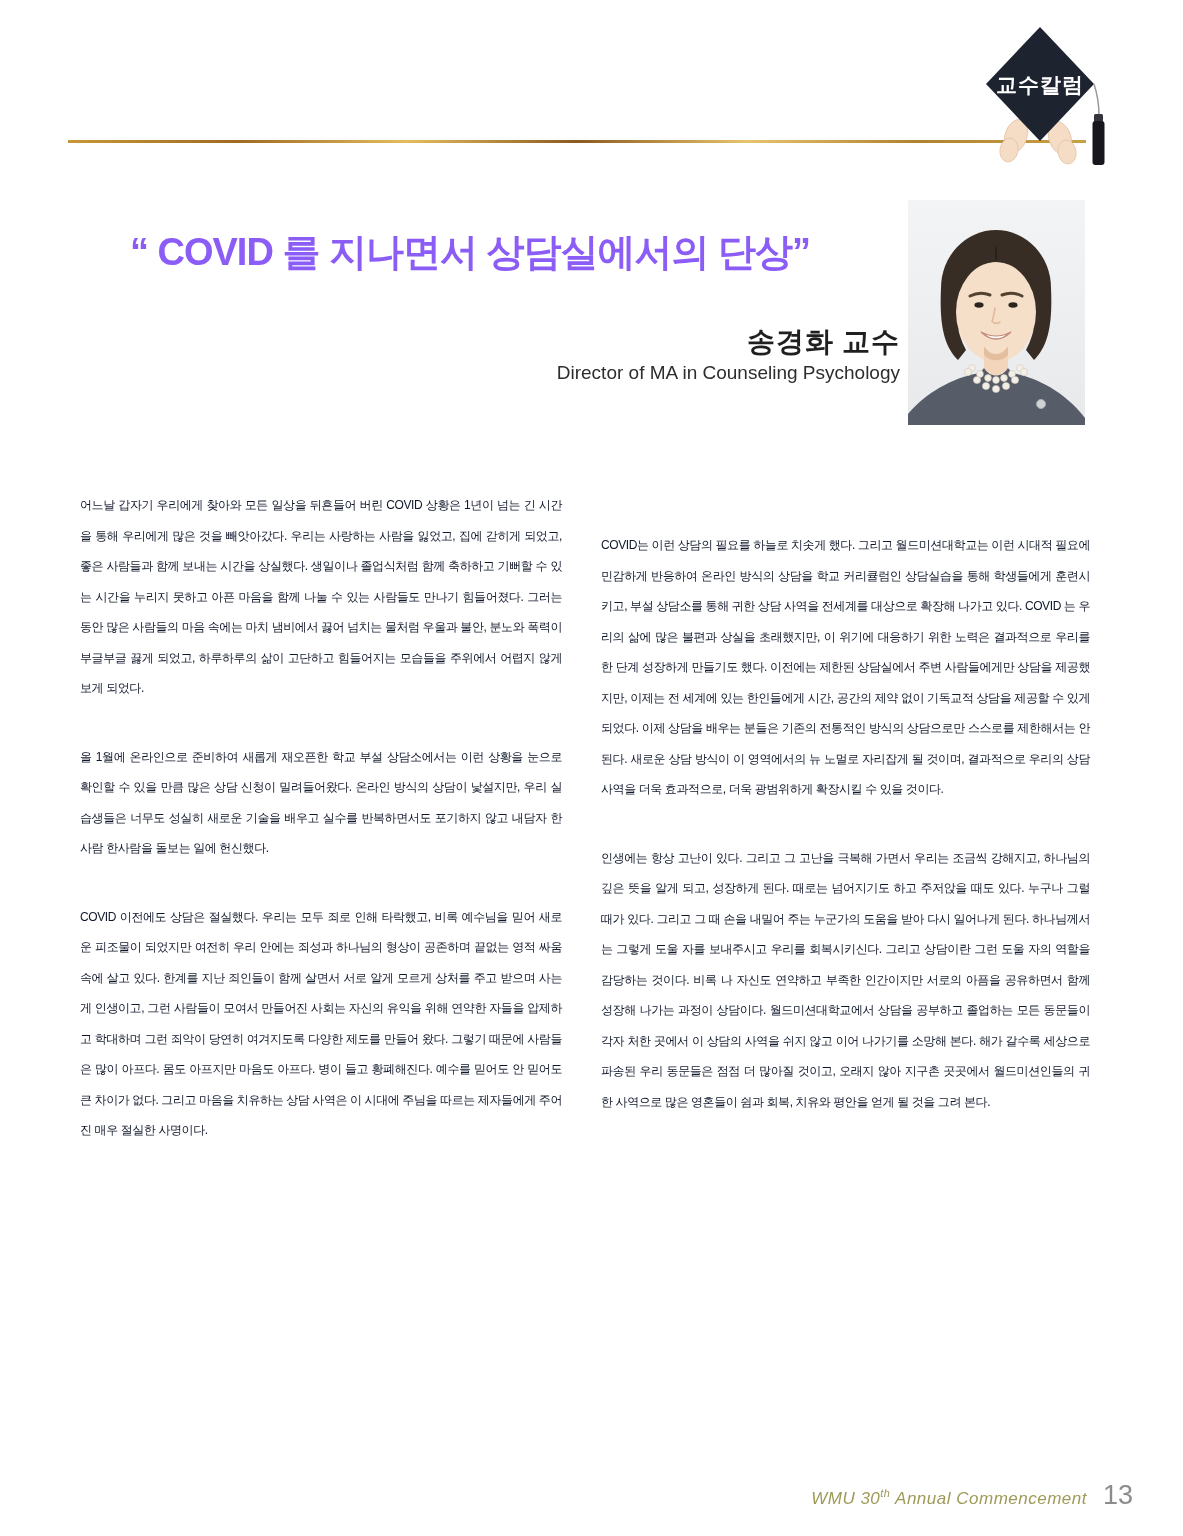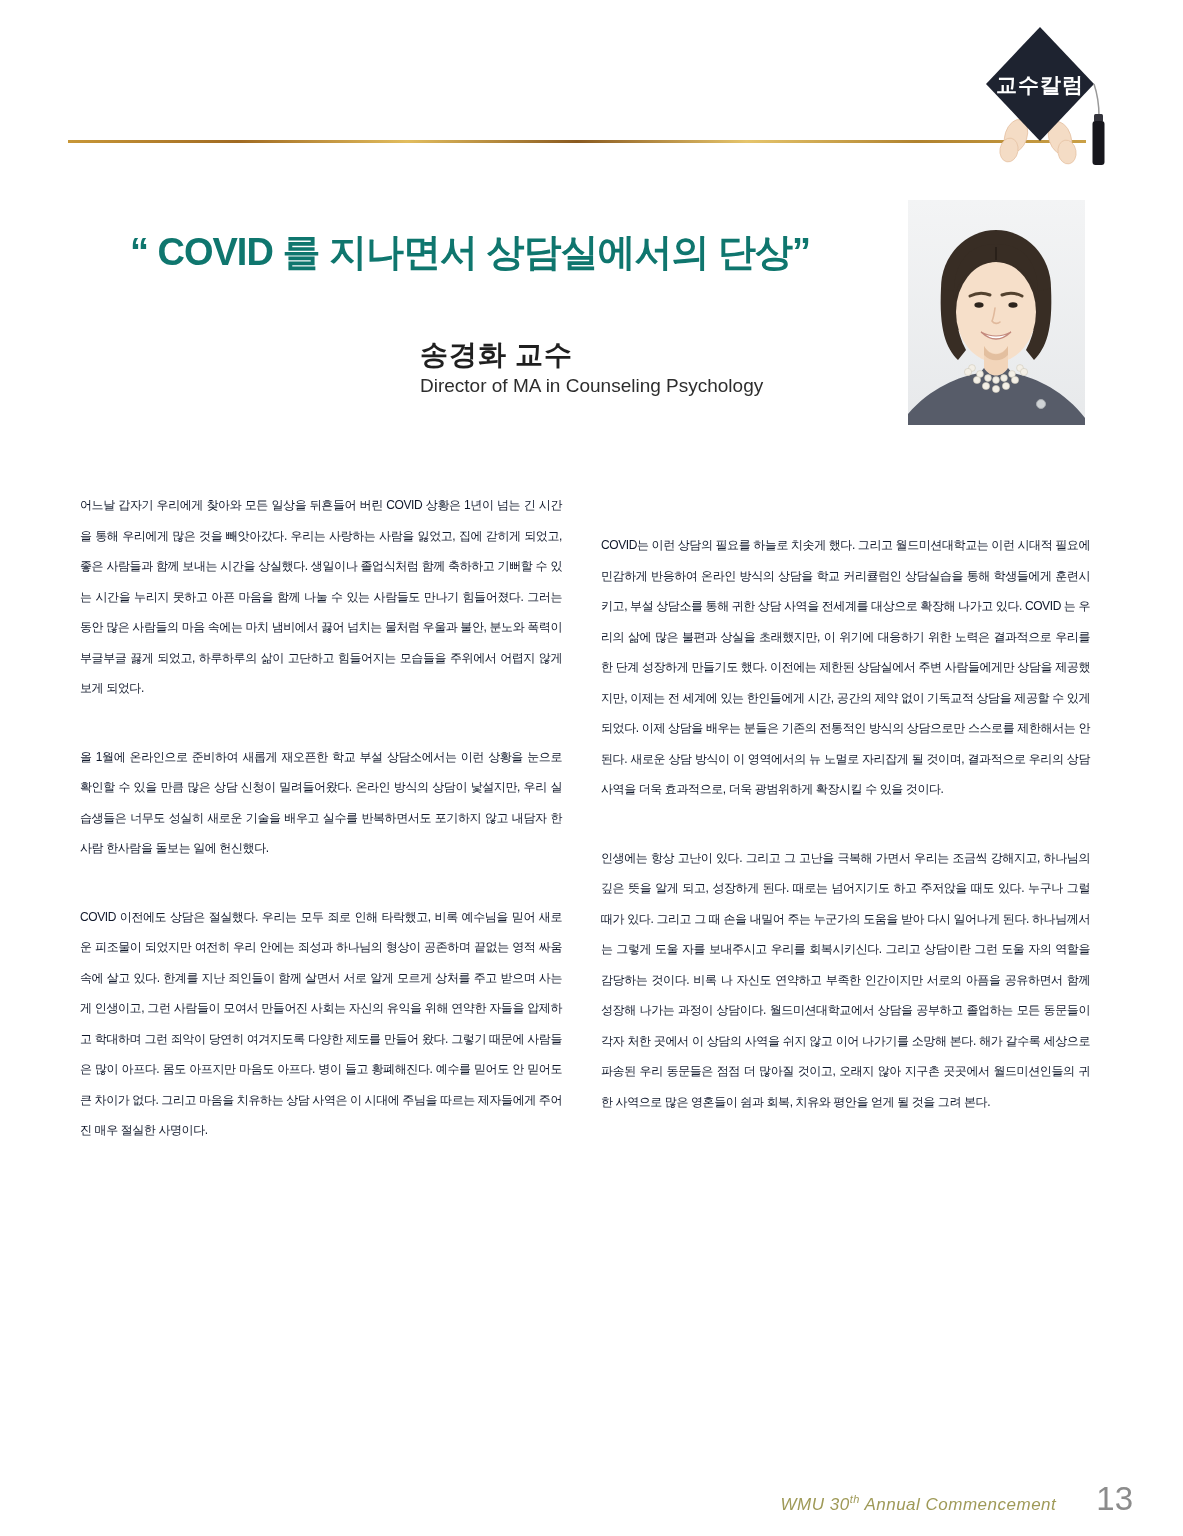--- a/index.html
+++ b/index.html
@@ -8,44 +8,44 @@
     font-family:"Liberation Sans", sans-serif; overflow:hidden;text-decoration:underline;
   }
   .gold-rule {
     position:absolute; left:68px; top:140px; width:1018px; height:3px;
     background:linear-gradient(90deg,#c89737,#a06a22,#e2bd5e,#8a5a20,#e6c56c,#b0822e,#caa046);
     z-index:1;
   }
   .cap-svg { position:absolute; left:972px; top:24px; z-index:2; }
   .article-title {
     position:absolute; left:80px; top:230px; width:780px; margin:0;
-    text-align:center; font-size:38px; font-weight:800; color:#0f766e;
+    text-align:center; font-size:38px; font-weight:800; color:#8b5cf6;
     letter-spacing:-1px; line-height:1.2;
   }
-  .author-block { position:absolute; left:420px; top:336px; width:480px; text-align:left; }
+  .author-block { position:absolute; left:420px; top:323px; width:480px; text-align:right; }
   .author-name {
     font-family:"Liberation Serif", serif; font-size:28px; font-weight:700;
     color:#1f1f1f; letter-spacing:1px;
   }
   .author-role { font-size:19px; color:#2d2d2d; margin-top:1px; }
   .photo-svg { position:absolute; left:908px; top:200px; }
   .col {
     position:absolute; top:490px; font-size:12px; line-height:30.5px;
     color:#0f172a; text-align:justify; word-break:break-all; letter-spacing:-0.4px;
   }
   .col p { margin:0 0 38px 0; }
   .col-left  { left:80px;  width:482px; }
   .col-right { left:601px; width:489px;margin-top:40px; }
   .page-footer {
     position:absolute; top:1480px; right:50px;
-    display:flex; align-items:baseline; gap:40px;
+    display:flex; align-items:baseline; gap:16px;
   }
   .footer-pub { font-style:italic; color:#9f9a58; font-size:17px; letter-spacing:0.5px; }
   .footer-pub sup { font-size:11px; }
-  .footer-page { color:#8c8c8c; font-size:33px; }
+  .footer-page { color:#8c8c8c; font-size:27px; }
 </style>
 </head>
 <body>
 
 <div class="page">
 
   <div class="gold-rule"></div>
 
   <svg class="cap-svg" width="136" height="150" viewBox="0 0 136 150">
 

